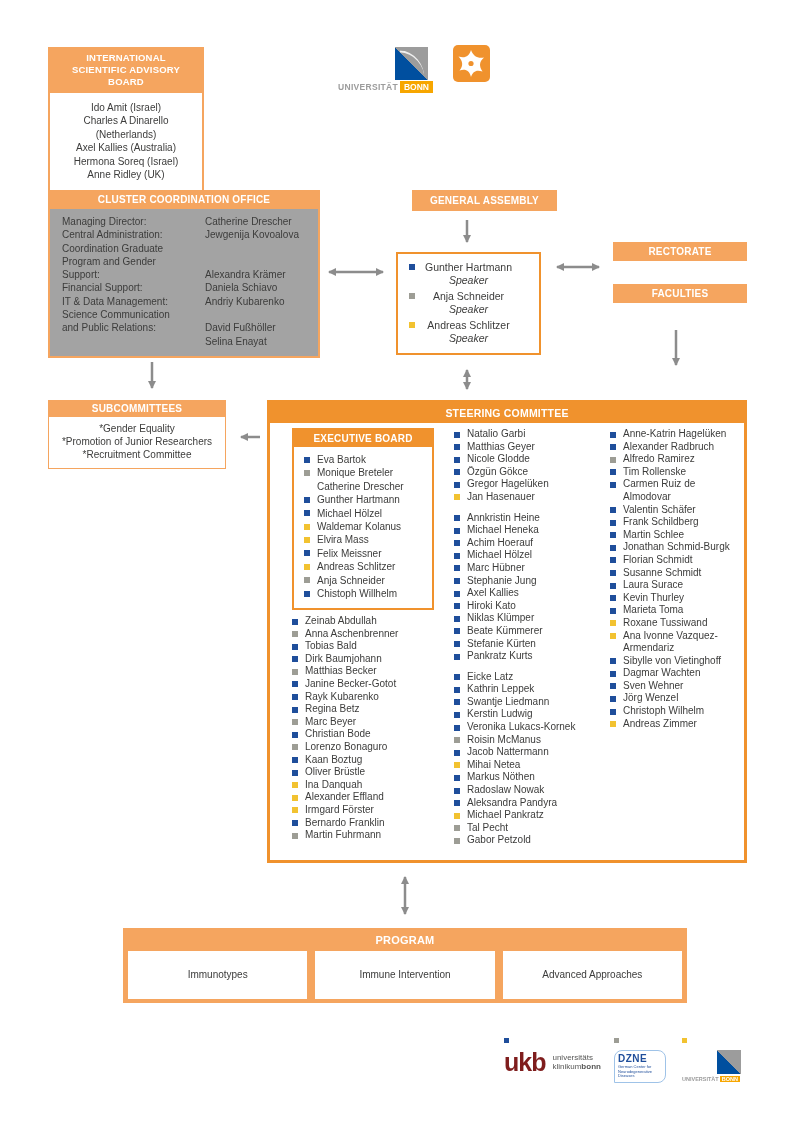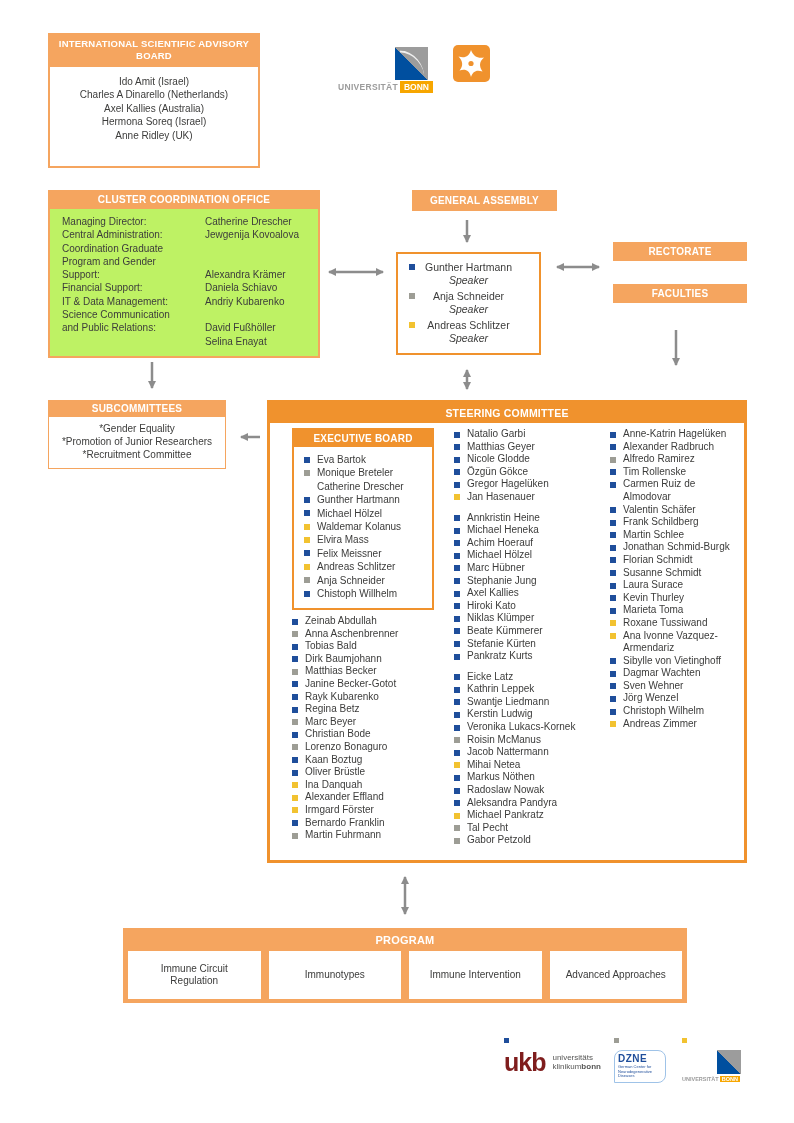--- a/index.html
+++ b/index.html
@@ -10,21 +10,21 @@
   .hdr-strong{background:#f0922d;color:#fff;font-weight:bold;text-align:center;letter-spacing:.2px;}
 
   
   .bullet{display:inline-block;width:6px;height:6px;flex:0 0 6px;}
   .b-blue{background:#1f4e9b;}
   .b-gray{background:#9d9d95;}
   .b-yellow{background:#f2c230;}
   .b-none{background:transparent;}
 
   
-  #advisory{left:48px;top:33px;width:212px;}
+  #advisory{left:48px;top:47px;width:156px;}
   #advisory .hdr{font-size:9.5px;line-height:12px;padding:5px 10px;}
   #advisory .body{border:2px solid #f5a55f;border-top:none;background:#fff;
                   font-size:10px;line-height:13.4px;text-align:center;padding:8px 18px 24px;}
 
   
   #uni-logo{left:338px;top:47px;width:108px;height:48px;}
   #uni-logo .mark{position:absolute;left:57px;top:0;width:33px;height:33px;
         background:linear-gradient(to top right,#004f9f 49.5%,#9c9c9c 50%);}
   #uni-logo .mark:after{content:"";position:absolute;left:4px;top:4px;width:26px;height:26px;
         border-top-right-radius:100%;border-top:2px solid rgba(255,255,255,.85);
@@ -37,21 +37,21 @@
   #immuno-logo .row{display:flex;align-items:flex-start;}
   #immuno-logo .star{width:37px;height:37px;margin-right:12px;flex:0 0 37px;}
   #immuno-logo .title{font-size:26px;color:#575756;letter-spacing:-.5px;line-height:30px;}
   #immuno-logo .sup{font-size:15px;color:#3fa9e0;vertical-align:10px;font-weight:bold;}
   #immuno-logo .tag{font-size:10.5px;font-weight:bold;margin-top:1px;}
   #immuno-logo .tag .accent{color:#f0922d;margin-left:4px;}
 
   
   #office{left:48px;top:190px;width:272px;}
   #office .hdr{font-size:10px;padding:4px 2px;}
-  #office .body{border:2px solid #f5a55f;border-top:none;background:#bef264;
+  #office .body{border:2px solid #f5a55f;border-top:none;background:#a3a3a3;
                 padding:6px 4px 8px 12px;font-size:10px;line-height:13.3px;}
   .office-row{display:flex;}
   .office-row .role{flex:0 0 143px;}
   .office-row .name{flex:1;}
 
   
   #ga{left:412px;top:190px;width:145px;font-size:10px;padding:5px 0;}
   #rectorate{left:613px;top:242px;width:134px;font-size:10px;padding:4px 0;}
   #faculties{left:613px;top:284px;width:134px;font-size:10px;padding:4px 0;}
 
@@ -579,21 +579,20 @@
           <span class="bullet b-yellow"></span>
           <span>Andreas Zimmer</span>
         </div>
       </div>
   </div>
 
   <div class="abs" id="program">
     <div class="hdr">PROGRAM</div>
     <div class="boxes">
 
-    <div class="program-box">Immune Circuit Regulation</div>
         <div class="program-box">Immunotypes</div>
         <div class="program-box">Immune Intervention</div>
         <div class="program-box">Advanced Approaches</div>
       </div>
   </div>
 
   <div class="abs" id="f-ukb">
     <span class="f-bullet b-blue"></span>
     <div class="logo-row">
       <span class="ukb">ukb</span>

